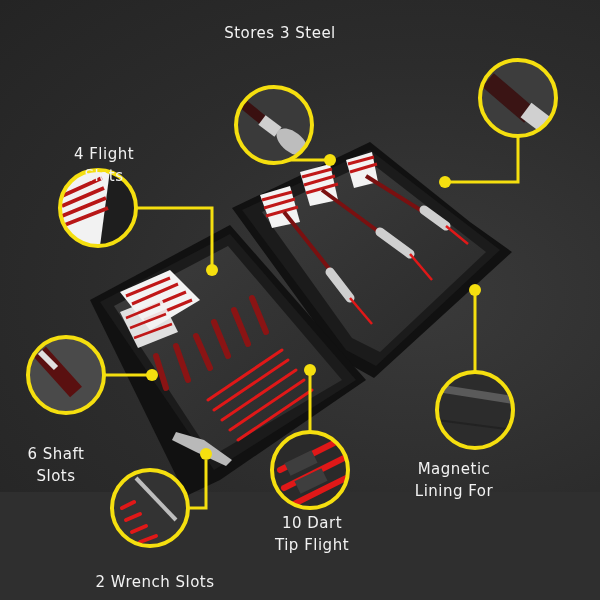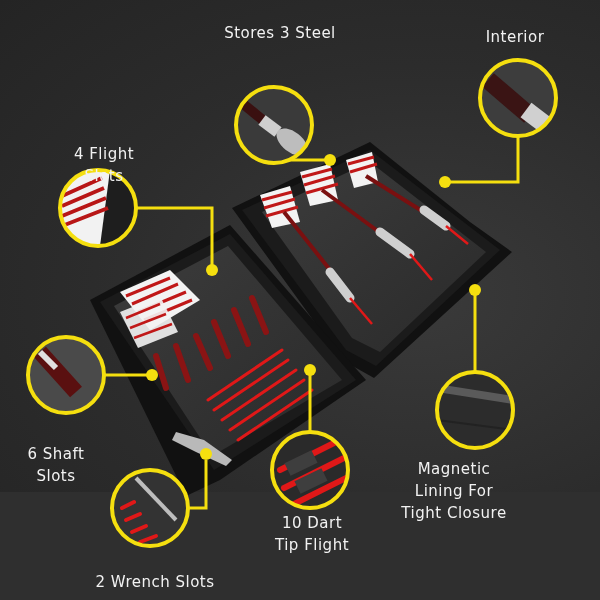--- a/index.html
+++ b/index.html
@@ -187,35 +187,33 @@
         <line x1="437" y1="420" x2="513" y2="430" stroke="#222" stroke-width="2"></line>
       </g>
       <circle cx="475" cy="410" r="38" fill="none" stroke="#f5df0f" stroke-width="4"></circle>
     </g>
   </svg>
 
   <div class="label" style="left:190px; top:22px; width:180px;">
     <div>Stores 3 Steel</div>
   </div>
   <div class="label" style="left:450px; top:26px; width:130px;">
-    <div>Interior</div>
   </div>
   <div class="label" style="left:54px; top:120px; width:100px;margin-top:23px;">
     <div>4 Flight</div>
     <div>Slots</div>
   </div>
   <div class="label" style="left:6px; top:426px; width:100px;margin-top:17px;">
     <div>6 Shaft</div>
     <div>Slots</div>
   </div>
   <div class="label" style="left:80px; top:571px; width:150px;text-align:center;">
     <div>2 Wrench Slots</div>
   </div>
   <div class="label" style="left:262px; top:512px; width:100px;">
     <div>10 Dart</div>
     <div>Tip Flight</div>
   </div>
   <div class="label" style="left:394px; top:458px; width:120px;">
     <div>Magnetic</div>
     <div>Lining For</div>
-    <div>Tight Closure</div>
   </div>
 </div>
 
 </body></html>

